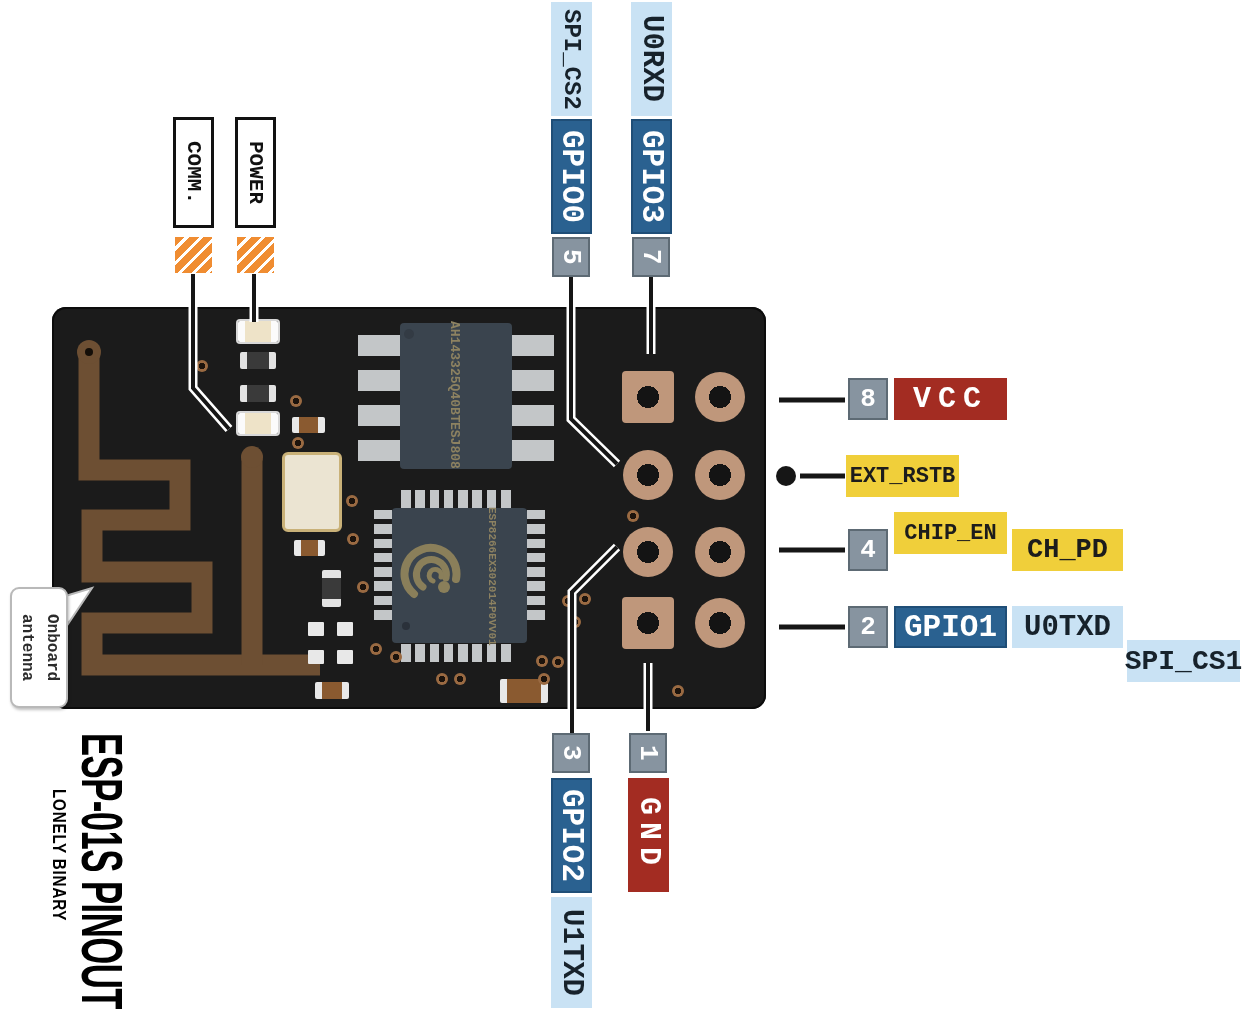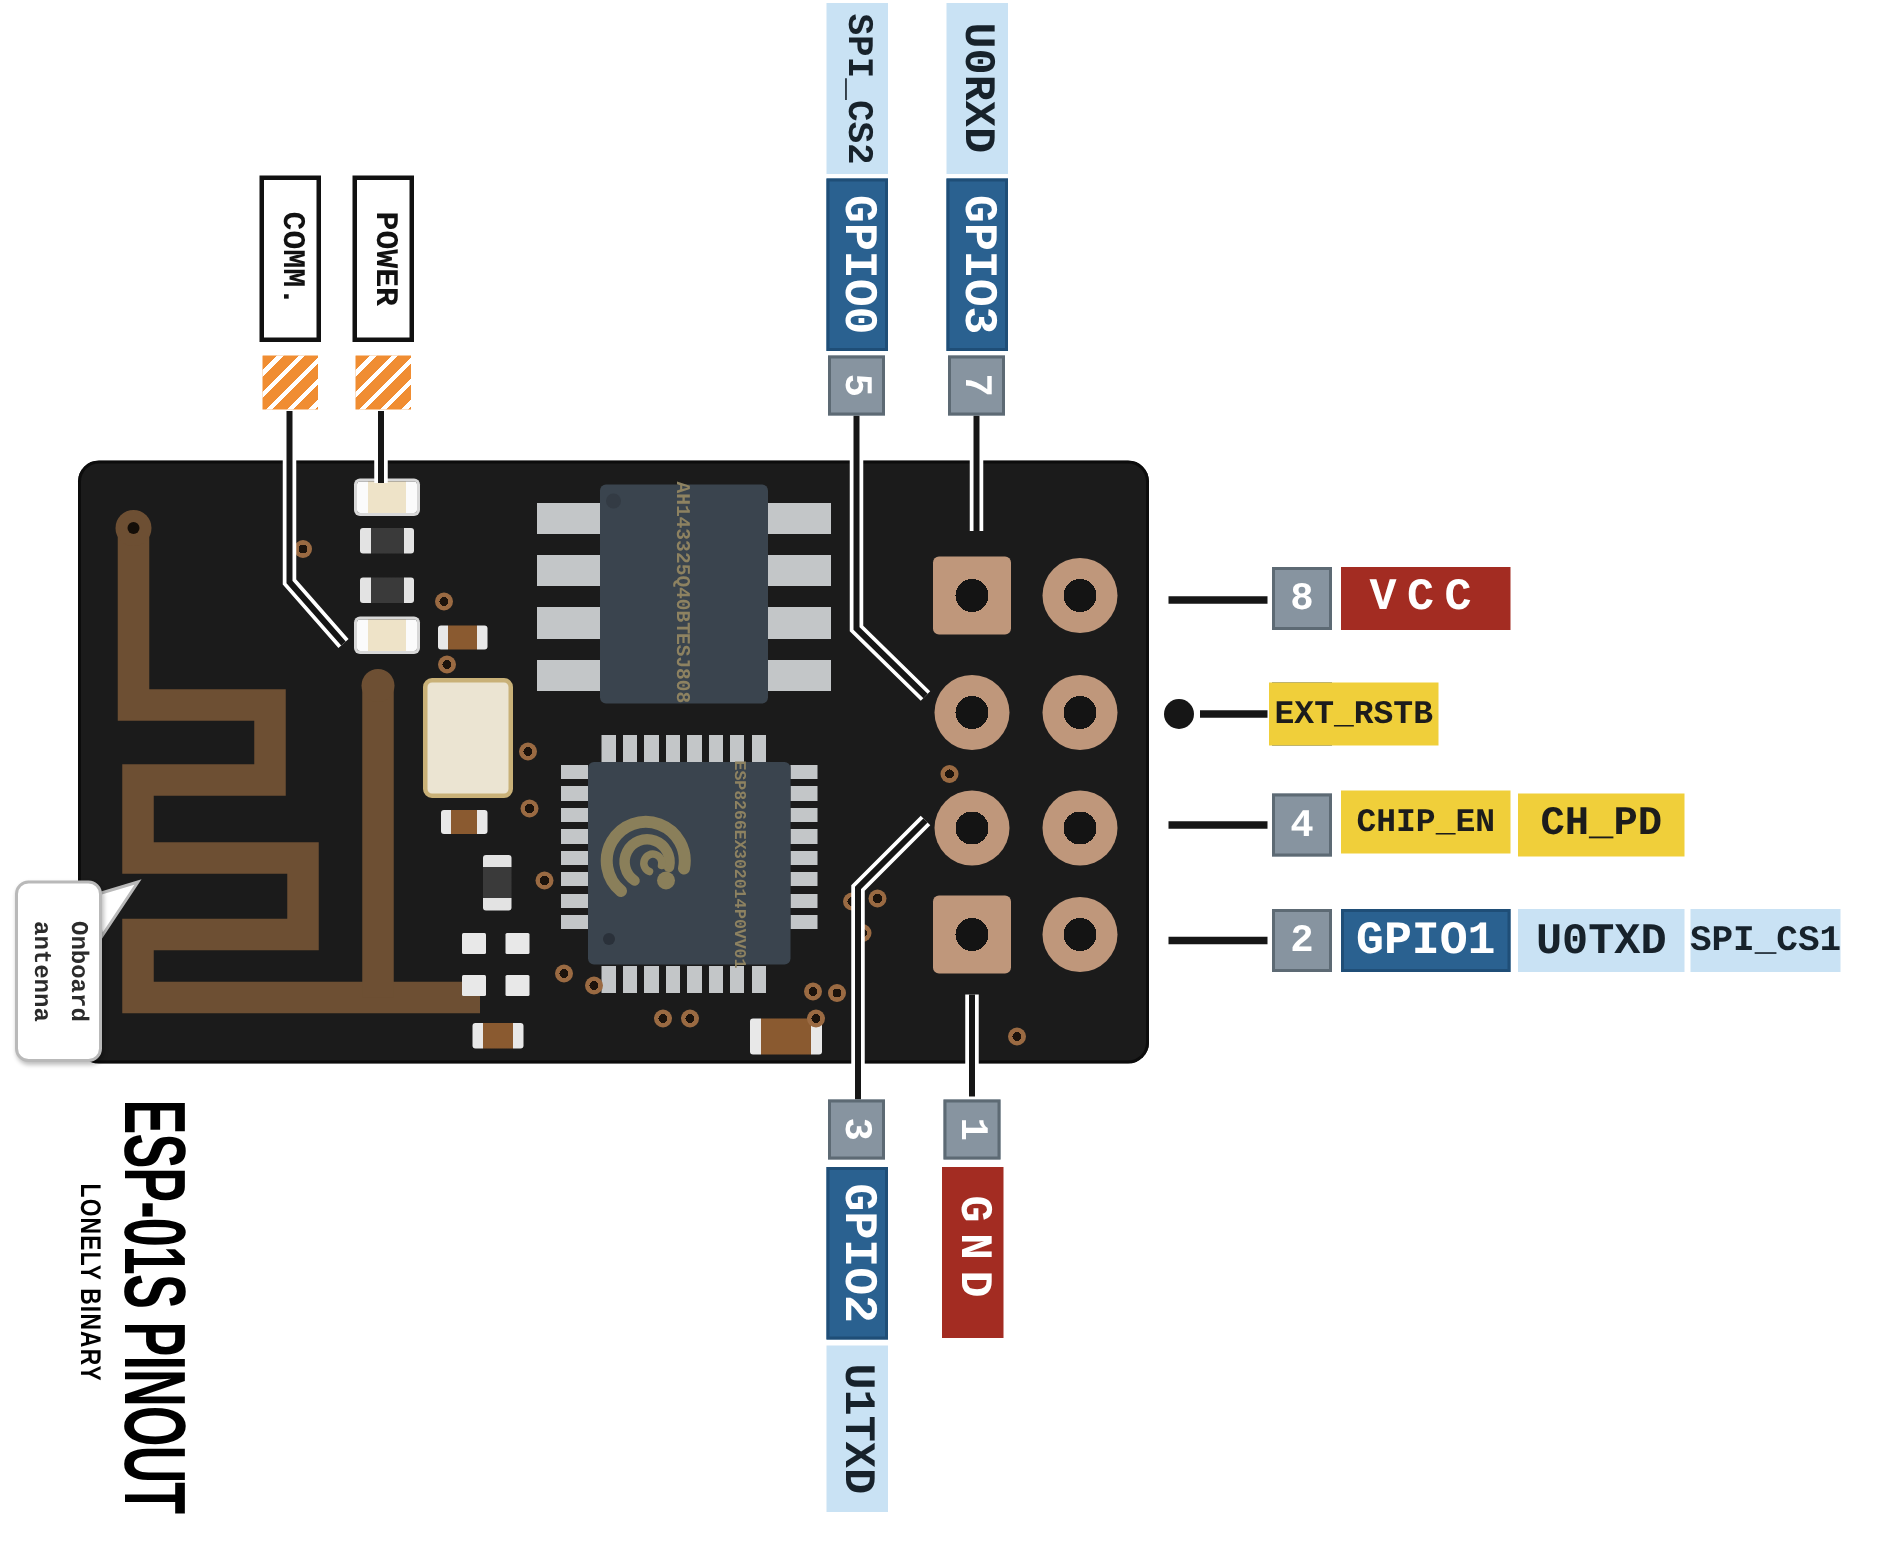--- a/index.html
+++ b/index.html
@@ -189,27 +189,27 @@
   <div class="box vert gpio" style="left:631px;top:119px;width:41px;height:115px;font-size:31px">GPIO3</div>
   <div class="box vert numbox" style="left:632px;top:237px;width:38px;height:40px">7</div>
 
   <div class="box numbox" style="left:848px;top:378px;width:40px;height:42px">8</div>
   <div class="box power" style="left:894px;top:378px;width:113px;height:42px;font-size:30px;letter-spacing:7px">VCC</div>
 
   <div class="box numbox" style="left:848px;top:455px;width:40px;height:42px">6</div>
   <div class="box ctrl" style="left:846px;top:455px;width:113px;height:42px;font-size:22px">EXT_RSTB</div>
 
   <div class="box numbox" style="left:848px;top:529px;width:40px;height:42px">4</div>
-  <div class="box ctrl" style="left:894px;top:527px;width:113px;height:42px;font-size:22px">CHIP_EN</div>
+  <div class="box ctrl" style="left:894px;top:512px;width:113px;height:42px;font-size:22px">CHIP_EN</div>
   <div class="box ctrl" style="left:1012px;top:529px;width:111px;height:42px;font-size:27px">CH_PD</div>
 
   <div class="box numbox" style="left:848px;top:606px;width:40px;height:42px">2</div>
   <div class="box gpio" style="left:894px;top:606px;width:113px;height:42px;font-size:31px">GPIO1</div>
   <div class="box alt" style="left:1012px;top:606px;width:111px;height:42px;font-size:29px">U0TXD</div>
-  <div class="box alt" style="left:1127px;top:606px;width:100px;height:42px;font-size:24px">SPI_CS1</div>
+  <div class="box alt" style="left:1127px;top:640px;width:113px;height:42px;font-size:28px">SPI_CS1</div>
 
   <div class="box vert numbox" style="left:552px;top:733px;width:38px;height:40px">3</div>
   <div class="box vert gpio" style="left:551px;top:778px;width:41px;height:115px;font-size:31px">GPIO2</div>
   <div class="box vert alt" style="left:551px;top:897px;width:41px;height:111px;font-size:29px">U1TXD</div>
 
   <div class="box vert numbox" style="left:629px;top:733px;width:38px;height:40px">1</div>
   <div class="box vert power" style="left:628px;top:778px;width:41px;height:114px;font-size:30px;letter-spacing:7px">GND</div>
 
   <div class="box vert callout" style="left:173px;top:117px;width:41px;height:111px">COMM.</div>
   <div class="box vert callout" style="left:235px;top:117px;width:41px;height:111px">POWER</div>

